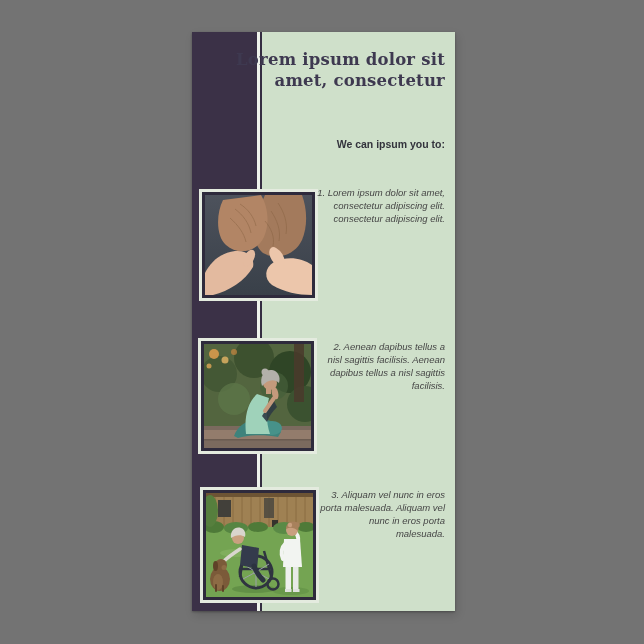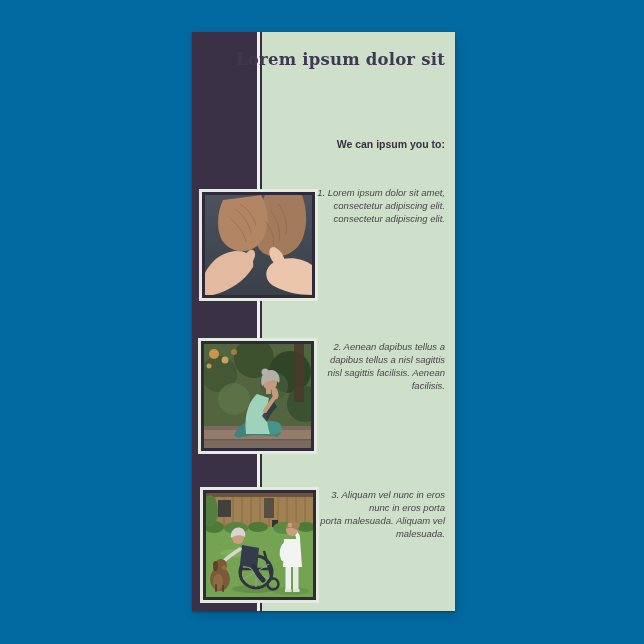--- a/index.html
+++ b/index.html
@@ -2,21 +2,21 @@
 <html><head>
 <meta charset="utf-8">
 <style>
   html, body { margin: 0; padding: 0; }
   body { background: #ffffff; font-family: "Liberation Sans", sans-serif; }
 
   .canvas {
     position: relative;
     width: 644px;
     height: 644px;
-    background: #0369a1;
+    background: #737373;
     overflow: hidden;
   }
 
   .card {
     position: absolute;
     left: 192px;
     top: 32px;
     width: 263px;
     height: 579px;
     background: #cfe0ca;
@@ -101,20 +101,21 @@
 
 <div class="canvas">
   <div class="card">
 
     <div class="stripe"></div>
     <div class="stripe-gap"></div>
     <div class="stripe-rule"></div>
 
     <h1 class="title">
       <span class="tline">Lorem ipsum dolor sit</span>
+      <span class="tline">amet, consectetur</span>
     </h1>
 
     <div class="subtitle">We can ipsum you to:</div>
 
     <figure class="photo photo1">
       <svg viewBox="0 0 107 100" preserveAspectRatio="none" xmlns="http://www.w3.org/2000/svg">
         <defs>
           <linearGradient id="bg1" x1="0" y1="0" x2="0" y2="1">
             <stop offset="0" stop-color="#4d525c"></stop>
             <stop offset="1" stop-color="#394049"></stop>
@@ -169,22 +170,22 @@
         <ellipse cx="71" cy="49" rx="3.2" ry="6.5" transform="rotate(-14 71 49)" fill="#c49a7c"></ellipse>
         <rect x="62" y="44" width="5" height="6" fill="#c49a7c"></rect>
         <circle cx="66" cy="39" r="7" fill="#c49a7c"></circle>
         <path d="M58,42 C55,32 61,25 68,26 C74,27 77,33 75,39 C70,34 63,36 58,42 Z" fill="#b3b0aa"></path>
         <circle cx="61" cy="28" r="3.5" fill="#b3b0aa"></circle>
       </svg>
     </figure>
 
     <div class="item item2">
       <div>2. Aenean dapibus tellus a</div>
+      <div>nisl sagittis facilisis. Aenean</div>
       <div>dapibus tellus a nisl sagittis</div>
-      <div>nisl sagittis facilisis. Aenean</div>
       <div>facilisis.</div>
     </div>
 
     <figure class="photo photo3">
       <svg viewBox="0 0 107 104" preserveAspectRatio="none" xmlns="http://www.w3.org/2000/svg">
         <rect width="107" height="104" fill="#74a452"></rect>
         <rect width="107" height="34" fill="#9f8153"></rect>
         <rect width="107" height="4" fill="#6d5434"></rect>
         <g stroke="#8a6c42" stroke-width="1">
           <line x1="9" y1="4" x2="9" y2="34"></line>
@@ -244,19 +245,19 @@
         <path d="M80,36 C80,30 85,27 90,29 C93,31 93,35 92,38 C88,34 84,34 80,36 Z" fill="#a8815c"></path>
         <circle cx="91" cy="32" r="2.8" fill="#a8815c"></circle>
         <circle cx="84" cy="32" r="2.2" fill="#c9a07f"></circle>
         <rect x="79" y="96" width="6.5" height="3" fill="#dfe2de"></rect>
         <rect x="87" y="96" width="6.5" height="3" fill="#dfe2de"></rect>
       </svg>
     </figure>
 
     <div class="item item3">
       <div>3. Aliquam vel nunc in eros</div>
+      <div>porta malesuada. Aliquam vel</div>
       <div>nunc in eros porta</div>
-      <div>porta malesuada. Aliquam vel</div>
       <div>malesuada.</div>
     </div>
 
   </div>
 </div>
 
 </body></html>

